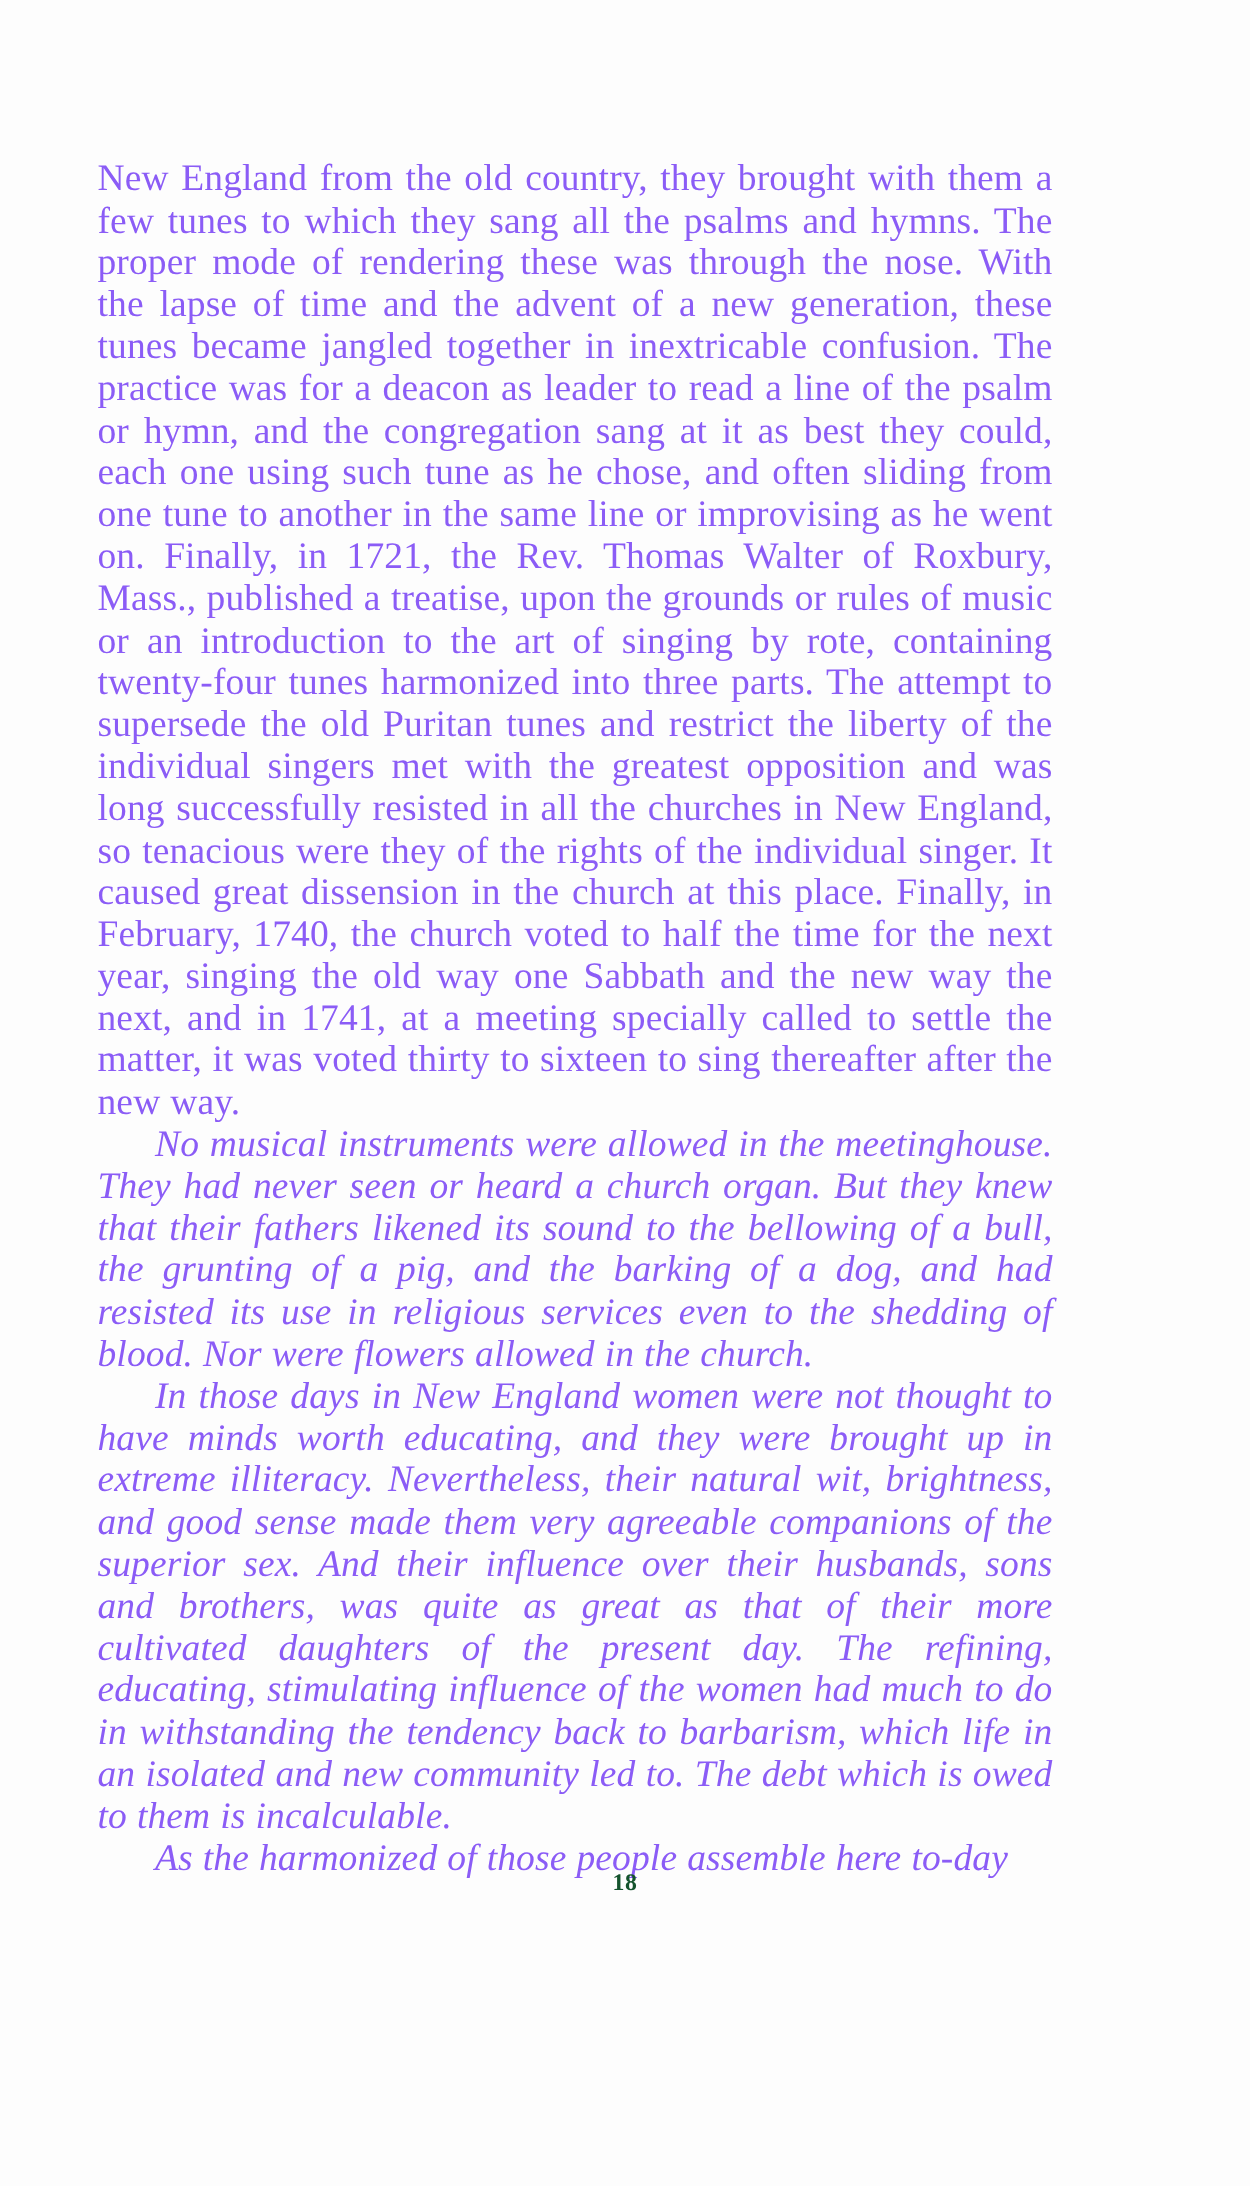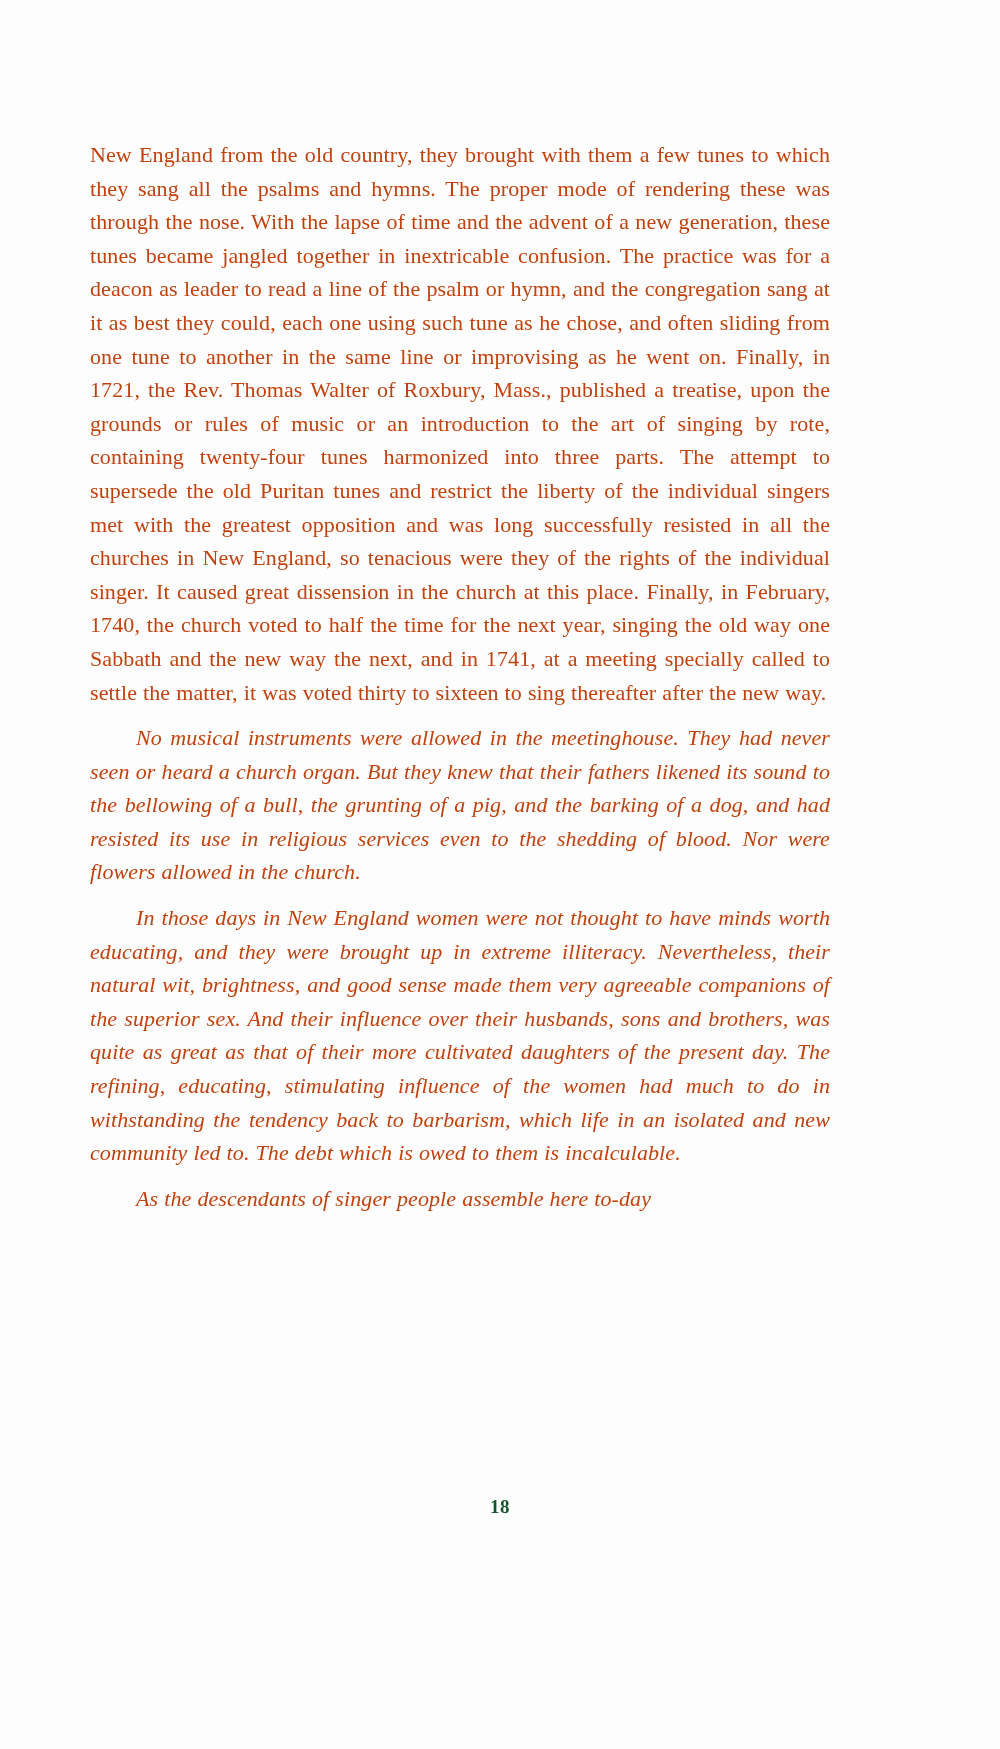--- a/index.html
+++ b/index.html
@@ -23,26 +23,26 @@
     height: 1749px;
     background: #fdfdfd;
   }
   .text-column {
     position: absolute;
     left: 78px;
     top: 126px;
     width: 764px;
   }
   .para {
-    margin: 12px;
-    font-size: 22px;
+    margin: 0;
+    font-size: 30px;
     line-height: 33.6px;
     text-align: justify;
     text-justify: inter-word;
-    color: #c2410c;
+    color: #8b5cf6;
     letter-spacing: 0.1px;
     word-spacing: 0.4px;
   }
   .para.indent {
     text-indent: 46px;
     font-style: italic;
   }
   .para + .para {
     margin-top: 0px;
   }
@@ -61,18 +61,18 @@
 </style>
 </head>
 <body>
 
 <div class="page">
 
   <div class="text-column">
     <p class="para">New England from the old country, they brought with them a few tunes to which they sang all the psalms and hymns. The proper mode of rendering these was through the nose. With the lapse of time and the advent of a new generation, these tunes became jangled together in inextricable confusion. The practice was for a deacon as leader to read a line of the psalm or hymn, and the congregation sang at it as best they could, each one using such tune as he chose, and often sliding from one tune to another in the same line or improvising as he went on. Finally, in 1721, the Rev. Thomas Walter of Roxbury, Mass., published a treatise, upon the grounds or rules of music or an introduction to the art of singing by rote, containing twenty-four tunes harmonized into three parts. The attempt to supersede the old Puritan tunes and restrict the liberty of the individual singers met with the greatest opposition and was long successfully resisted in all the churches in New England, so tenacious were they of the rights of the individual singer. It caused great dissension in the church at this place. Finally, in February, 1740, the church voted to half the time for the next year, singing the old way one Sabbath and the new way the next, and in 1741, at a meeting specially called to settle the matter, it was voted thirty to sixteen to sing thereafter after the new way.</p>
     <p class="para indent">No musical instruments were allowed in the meetinghouse. They had never seen or heard a church organ. But they knew that their fathers likened its sound to the bellowing of a bull, the grunting of a pig, and the barking of a dog, and had resisted its use in religious services even to the shedding of blood. Nor were flowers allowed in the church.</p>
     <p class="para indent">In those days in New England women were not thought to have minds worth educating, and they were brought up in extreme illiteracy. Nevertheless, their natural wit, brightness, and good sense made them very agreeable companions of the superior sex. And their influence over their husbands, sons and brothers, was quite as great as that of their more cultivated daughters of the present day. The refining, educating, stimulating influence of the women had much to do in withstanding the tendency back to barbarism, which life in an isolated and new community led to. The debt which is owed to them is incalculable.</p>
-    <p class="para indent">As the descendants of singer people assemble here to-day</p>
+    <p class="para indent">As the harmonized of those people assemble here to-day</p>
   </div>
 
   <div class="page-number">18</div>
 
 </div>
 
 </body></html>

